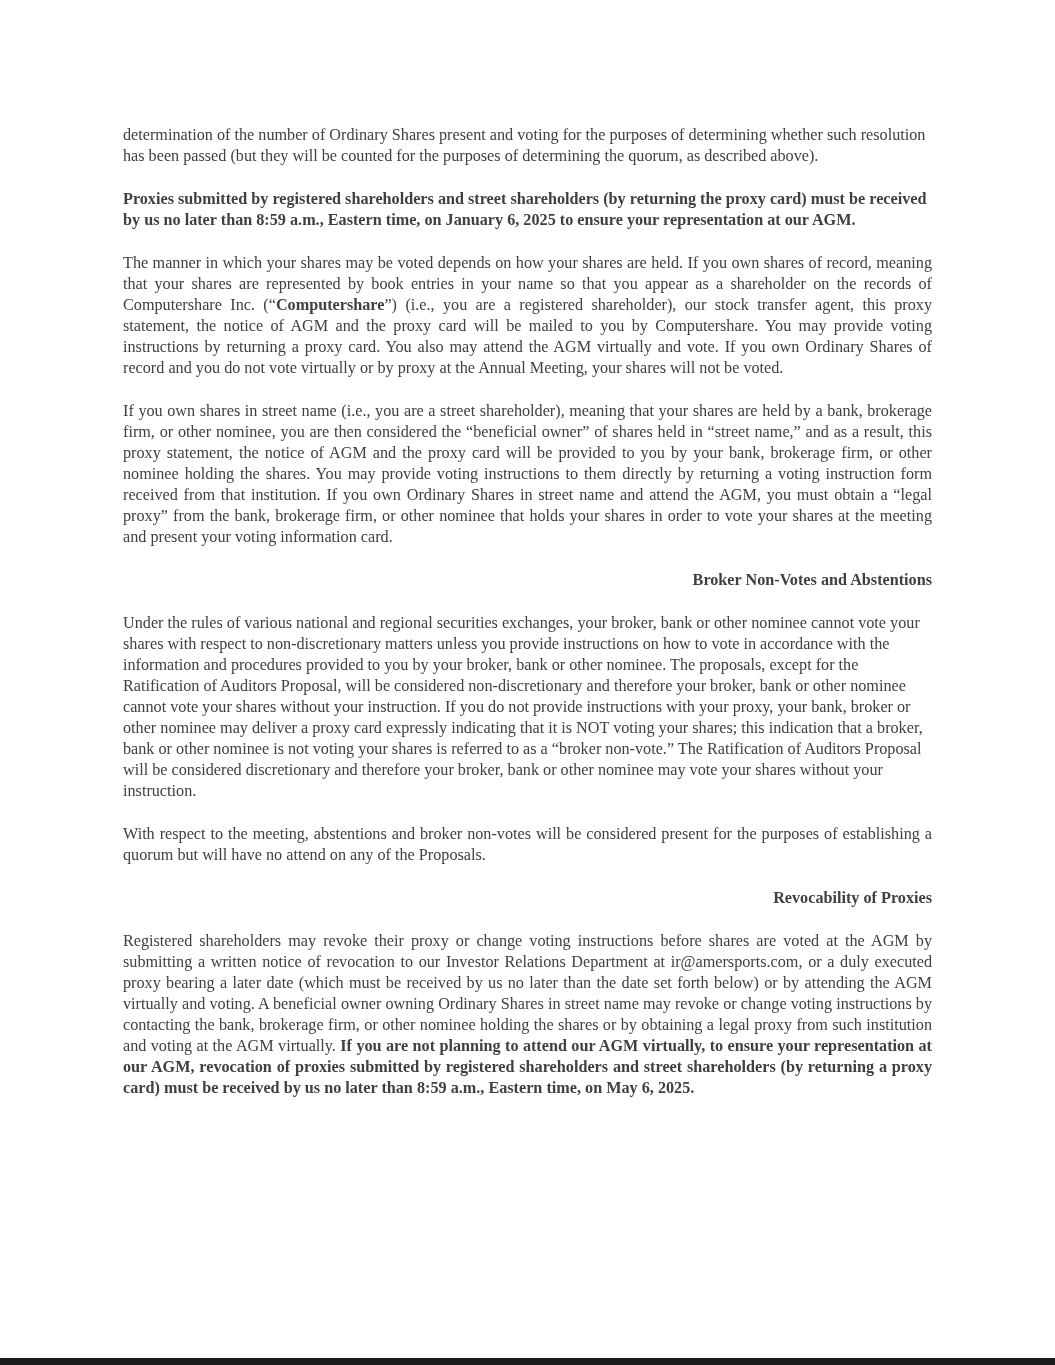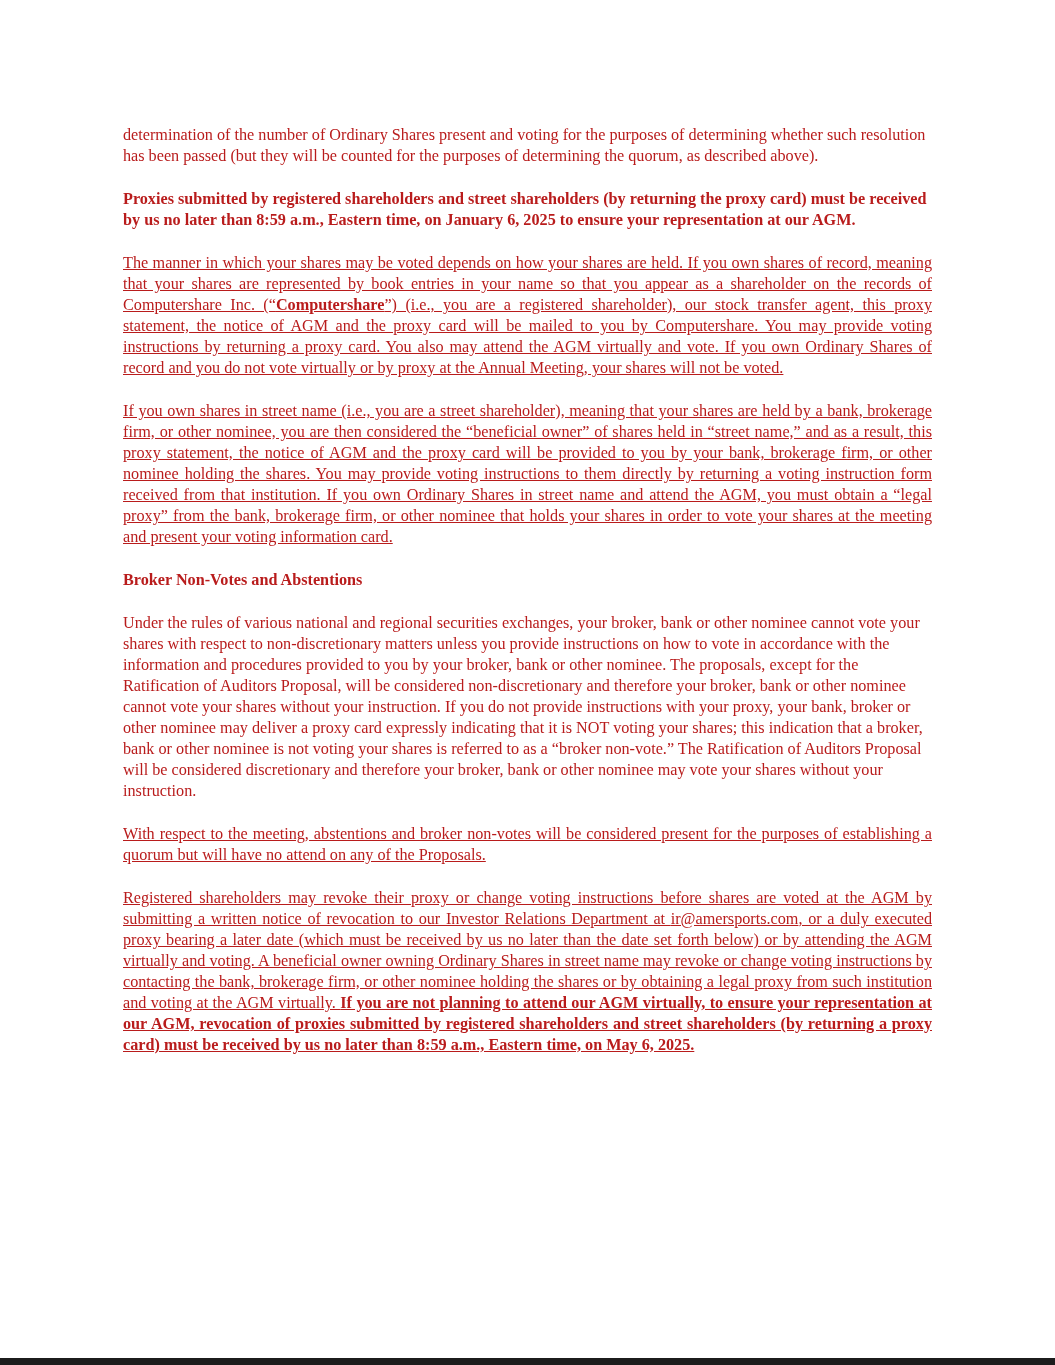--- a/index.html
+++ b/index.html
@@ -10,33 +10,34 @@
   .page {
     position: relative;
     width: 1055px;
     height: 1365px;
     box-sizing: border-box;
     background: #ffffff;
     padding: 125px 123px 0 123px;
     font-family: "Liberation Serif", serif;
     font-size: 16.2px;
     line-height: 21px;
-    color: #b91c1c;
+    color: #404040;
     overflow: hidden;
   }
   .page p {
     margin: 0 0 22px 0;
   }
   .page h3 {
     margin: 0 0 22px 0;
     font-size: 16.2px;
     line-height: 21px;
     font-weight: bold;
+    text-align: right;
   }
-  .justify { text-align: justify; text-decoration: underline; }
+  .justify { text-align: justify; }
   .bold { font-weight: bold; }
   .bottom-bar {
     position: absolute;
     left: 0;
     bottom: 0;
     width: 100%;
     height: 7px;
     background: #1c1c1c;
   }
 </style>
@@ -52,18 +53,19 @@
   <p class="justify"><span>The manner in which your shares may be voted depends on how your shares are held. If you own shares of record, meaning that your shares are represented by book entries in your name so that you appear as a shareholder on the records of Computershare Inc. (“</span><span class="bold">Computershare</span><span>”) (i.e., you are a registered shareholder), our stock transfer agent, this proxy statement, the notice of AGM and the proxy card will be mailed to you by Computershare. You may provide voting instructions by returning a proxy card. You also may attend the AGM virtually and vote. If you own Ordinary Shares of record and you do not vote virtually or by proxy at the Annual Meeting, your shares will not be voted.</span></p>
 
   <p class="justify">If you own shares in street name (i.e., you are a street shareholder), meaning that your shares are held by a bank, brokerage firm, or other nominee, you are then considered the “beneficial owner” of shares held in “street name,” and as a result, this proxy statement, the notice of AGM and the proxy card will be provided to you by your bank, brokerage firm, or other nominee holding the shares. You may provide voting instructions to them directly by returning a voting instruction form received from that institution. If you own Ordinary Shares in street name and attend the AGM, you must obtain a “legal proxy” from the bank, brokerage firm, or other nominee that holds your shares in order to vote your shares at the meeting and present your voting information card.</p>
 
   <h3>Broker Non-Votes and Abstentions</h3>
 
   <p>Under the rules of various national and regional securities exchanges, your broker, bank or other nominee cannot vote your shares with respect to non-discretionary matters unless you provide instructions on how to vote in accordance with the information and procedures provided to you by your broker, bank or other nominee. The proposals, except for the Ratification of Auditors Proposal, will be considered non-discretionary and therefore your broker, bank or other nominee cannot vote your shares without your instruction. If you do not provide instructions with your proxy, your bank, broker or other nominee may deliver a proxy card expressly indicating that it is NOT voting your shares; this indication that a broker, bank or other nominee is not voting your shares is referred to as a “broker non-vote.” The Ratification of Auditors Proposal will be considered discretionary and therefore your broker, bank or other nominee may vote your shares without your instruction.</p>
 
   <p class="justify">With respect to the meeting, abstentions and broker non-votes will be considered present for the purposes of establishing a quorum but will have no attend on any of the Proposals.</p>
 
+  <h3>Revocability of Proxies</h3>
 
   <p class="justify"><span>Registered shareholders may revoke their proxy or change voting instructions before shares are voted at the AGM by submitting a written notice of revocation to our Investor Relations Department at </span><span>ir@amersports.com</span><span>, or a duly executed proxy bearing a later date (which must be received by us no later than the date set forth below) or by attending the AGM virtually and voting. A beneficial owner owning Ordinary Shares in street name may revoke or change voting instructions by contacting the bank, brokerage firm, or other nominee holding the shares or by obtaining a legal proxy from such institution and voting at the AGM virtually. </span><span class="bold">If you are not planning to attend our AGM virtually, to ensure your representation at our AGM, revocation of proxies submitted by registered shareholders and street shareholders (by returning a proxy card) must be received by us no later than 8:59 a.m., Eastern time, on May 6, 2025.</span></p>
 
   <div class="bottom-bar"></div>
 
 </div>
 
 </body></html>

